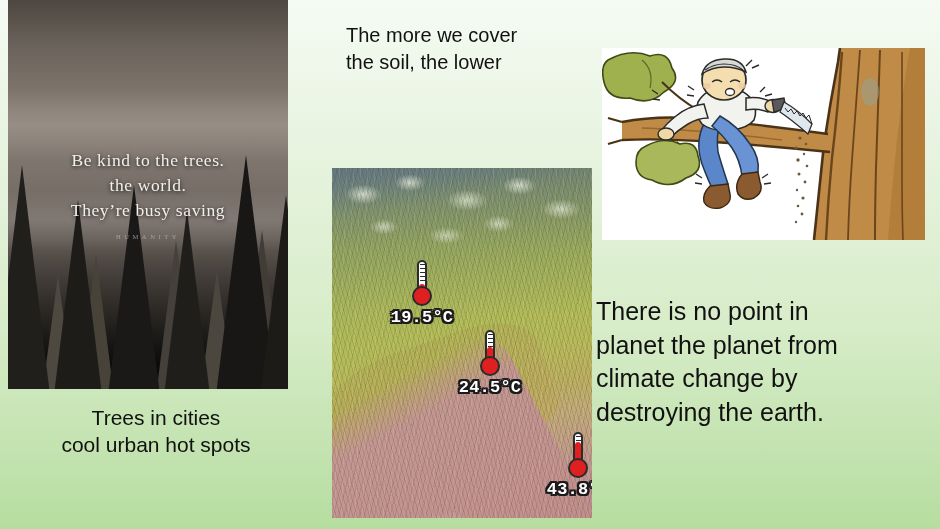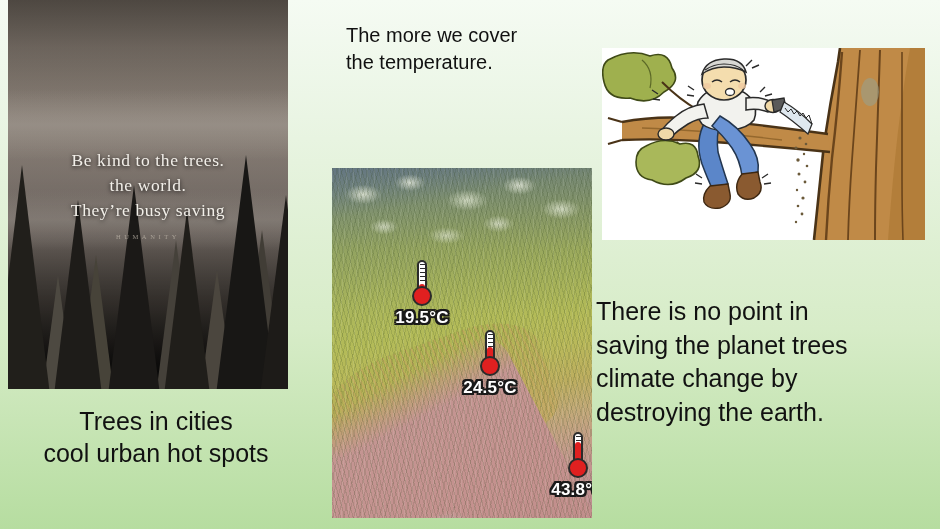--- a/index.html
+++ b/index.html
@@ -75,21 +75,21 @@
     letter-spacing: 3.6px;
     z-index: 4;
   }
 
   
   #caption-left {
     position: absolute;
     left: 6px; top: 405px;
     width: 300px;
     text-align: center;
-    font-size: 25px;
+    font-size: 21px;
     line-height: 1.28;
     color: #111111;
   }
 
   
   #heading-soil {
     position: absolute;
     left: 346px; top: 22px;
     width: 230px;
     font-size: 20px;
@@ -176,20 +176,21 @@
       linear-gradient(to bottom, rgba(170,178,80,0.5), rgba(198,170,100,0.75));
     border-radius: 40% 30% 20% 50%;
   }
 
   
   .thermo {
     position: absolute;
     z-index: 6;
     width: 84px;
     text-align: center;
+    font-family: Liberation Mono, monospace;
   }
   .thermo .glyph {
     display: block;
     margin: 0 auto;
     width: 20px; height: 46px;
     position: relative;
   }
   .thermo .tube {
     position: absolute;
     left: 5px; top: 0;
@@ -295,21 +296,21 @@
     <div id="forest-attrib">HUMANITY</div>
   </div>
 
   <div id="caption-left">
     <div>Trees in cities</div>
     <div>cool urban hot spots</div>
   </div>
 
   <div id="heading-soil">
     <div>The more we cover</div>
-    <div>the temperature.</div>
+    <div>the soil, the lower</div>
   </div>
 
   <div id="thermo-photo">
     <div class="meadow-base"></div>
     <div class="veg-top"></div>
     <div class="dry-grass"></div>
     <div class="path">
       <div class="path-texture"></div>
     </div>
     <div class="veg-texture"></div>
@@ -434,18 +435,18 @@
           <circle cx="201" cy="150" r="1.6"></circle>
         <circle cx="196" cy="158" r="1.3"></circle>
           <circle cx="200" cy="166" r="1.4"></circle>
         <circle cx="194" cy="174" r="1.2"></circle>
       </g>
     </svg>
   </div>
 
   <div id="caption-right">
     <div>There is no point in</div>
-    <div>saving the planet trees</div>
+    <div>planet the planet from</div>
     <div>climate change by</div>
     <div>destroying the earth.</div>
   </div>
 
 </div>
 
 </body></html>

